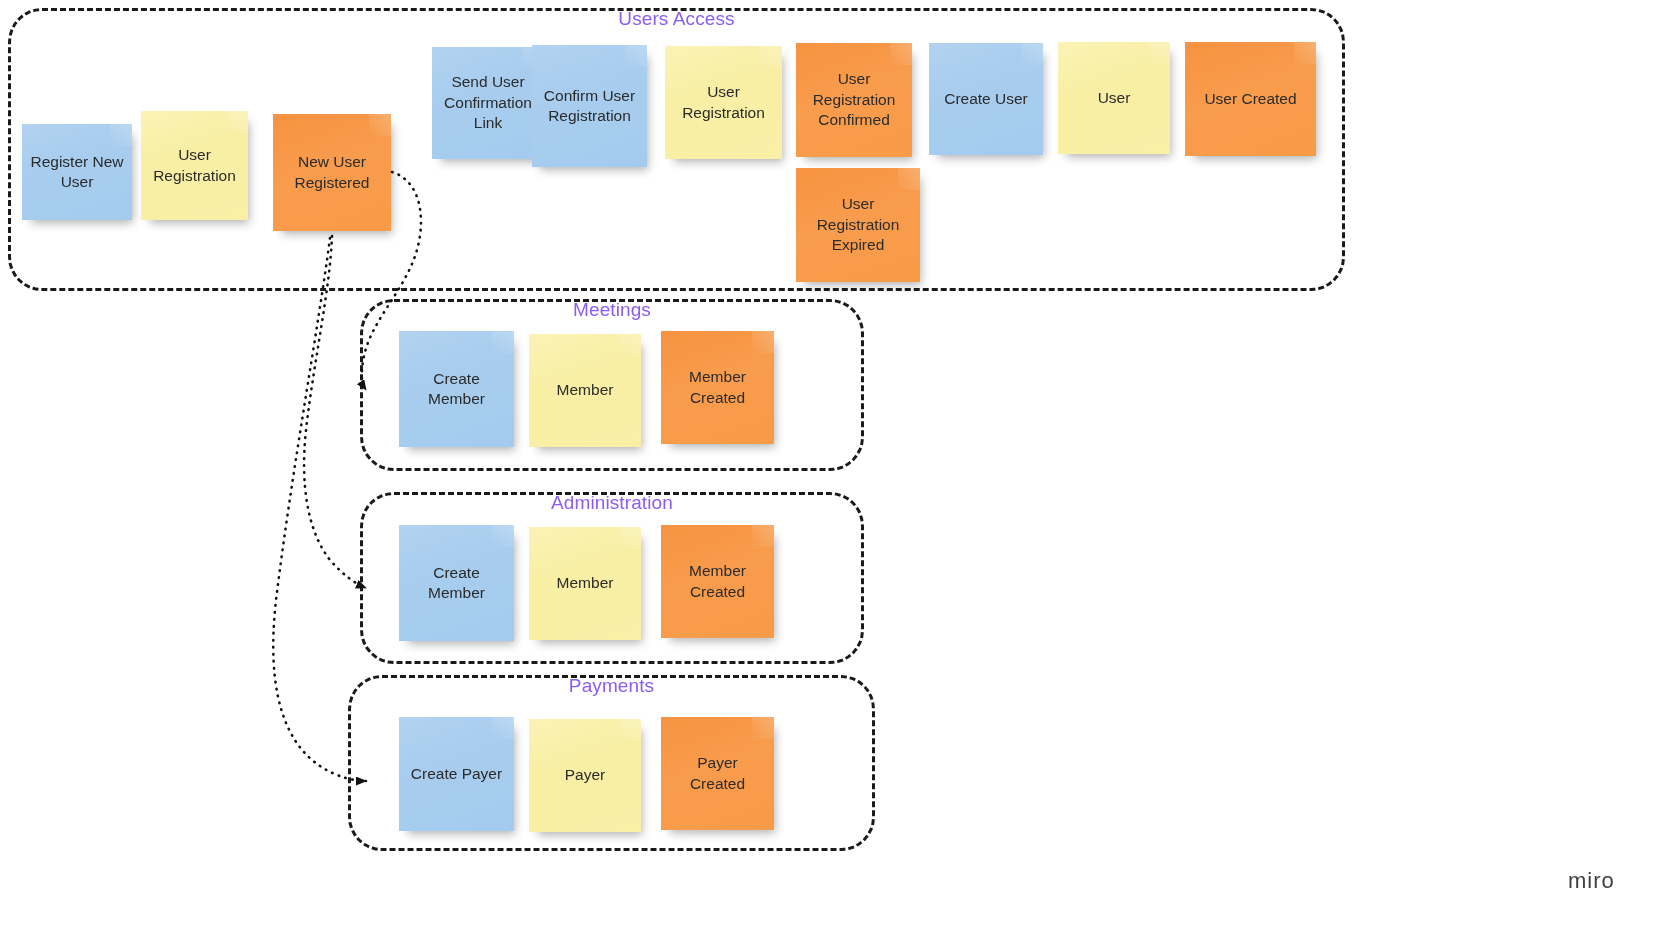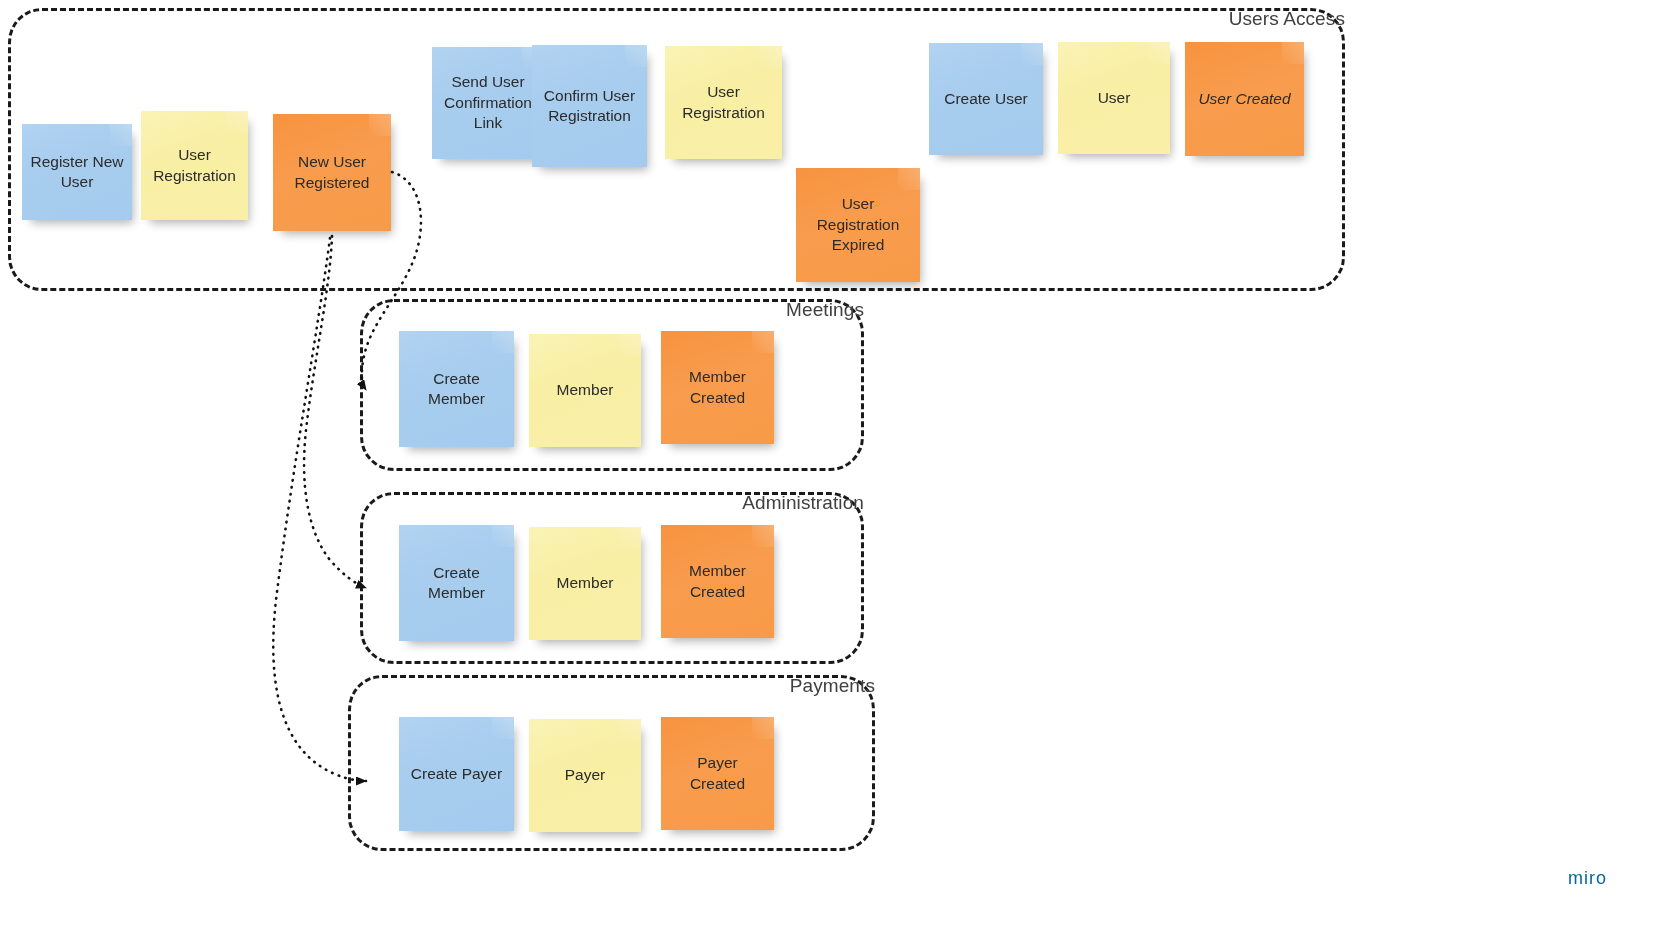--- a/index.html
+++ b/index.html
@@ -32,23 +32,23 @@
     border: 3px dashed #1a1a1a;
     border-radius: 34px;
     box-sizing: border-box;
     z-index: 1;
   }
   .zone-title {
     position: absolute;
     top: 9px;
     left: 0;
     width: 100%;
-    text-align: right;
+    text-align: center;
     font-size: 19px;
-    color: #404040;
+    color: #8b5cf6;
     letter-spacing: .1px;
     z-index: 3;
   }
   .note {
     position: absolute;
     box-sizing: border-box;
     display: flex;
     align-items: center;
     justify-content: center;
     text-align: center;
@@ -72,22 +72,22 @@
   .note.blue::after, .note.yellow::after, .note.orange::after {
     content: "";
     position: absolute;
     right: 0; top: 0;
     width: 22px; height: 22px;
     background: linear-gradient(225deg, rgba(255,255,255,0.22), rgba(255,255,255,0));
     pointer-events: none;
   }
   #watermark {
     position: absolute;
-    color: #0369a1;
-    font-size: 18px;
+    color: #404040;
+    font-size: 22px;
     letter-spacing: 1px;
     z-index: 6;
     user-select: none;
   }
 </style>
 </head>
 <body>
 
 <div id="board">
 
@@ -119,30 +119,33 @@
   </div>
   <div class="note blue" style="left:400px; top:47px; width:112px; height:112px;margin-left:32px;">
     <span>Send User Confirmation Link</span>
   </div>
   <div class="note blue" style="left:532px; top:45px; width:115px; height:122px;">
     <span>Confirm User Registration</span>
   </div>
   <div class="note yellow" style="left:665px; top:46px; width:117px; height:113px;">
     <span>User Registration</span>
   </div>
+  <div class="note orange" style="left:796px; top:43px; width:116px; height:114px;">
+    <span>User Registration Confirmed</span>
+  </div>
   <div class="note orange" style="left:796px; top:168px; width:124px; height:114px;">
     <span>User Registration Expired</span>
   </div>
   <div class="note blue" style="left:929px; top:43px; width:114px; height:112px;">
     <span>Create User</span>
   </div>
   <div class="note yellow" style="left:1058px; top:42px; width:112px; height:112px;">
     <span>User</span>
   </div>
-  <div class="note orange" style="left:1185px; top:42px; width:119px; height:114px;font-style:italic;">
+  <div class="note orange" style="left:1185px; top:42px; width:131px; height:114px;">
     <span>User Created</span>
   </div>
 
   <div class="zone" style="left:360px; top:299px; width:504px; height:172px;"></div>
   <div class="zone-title" style="left:360px; top:299px; width:504px;">Meetings</div>
 
   <div class="note blue" style="left:399px; top:331px; width:115px; height:116px;">
     <span>Create Member</span>
   </div>
   <div class="note yellow" style="left:529px; top:334px; width:112px; height:113px;">

